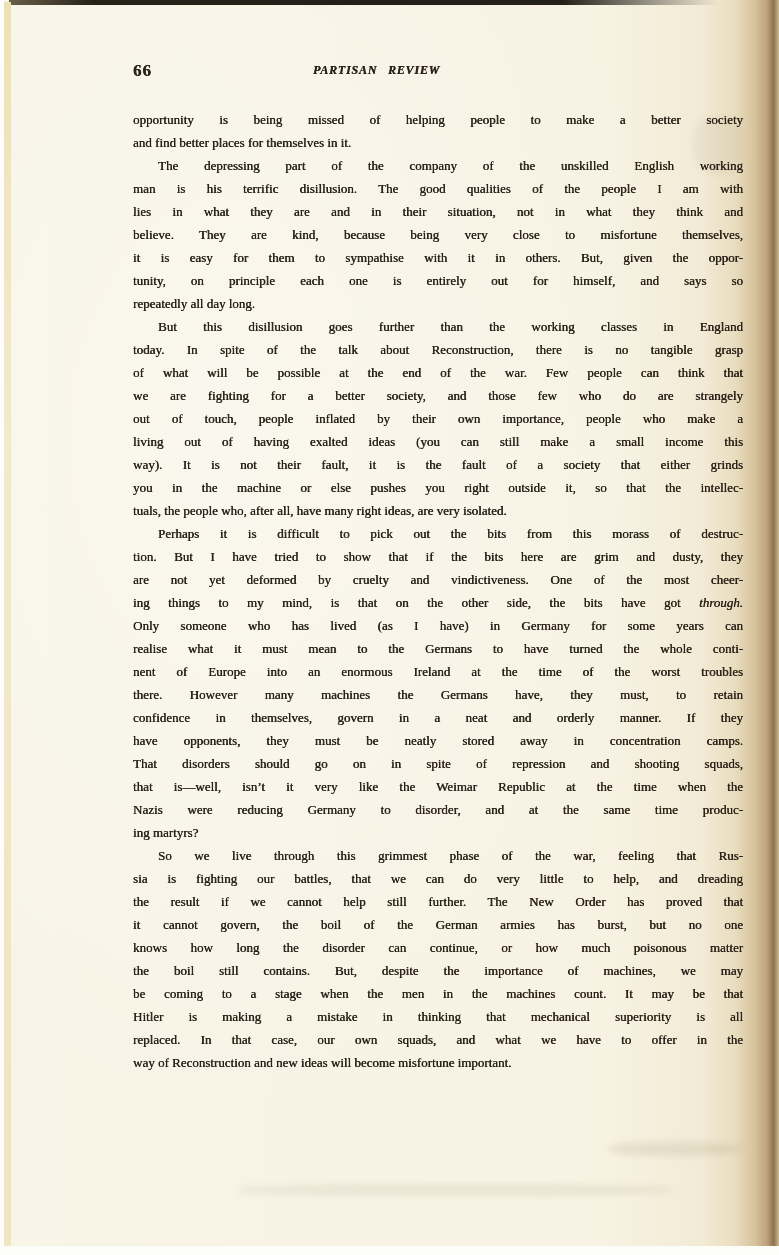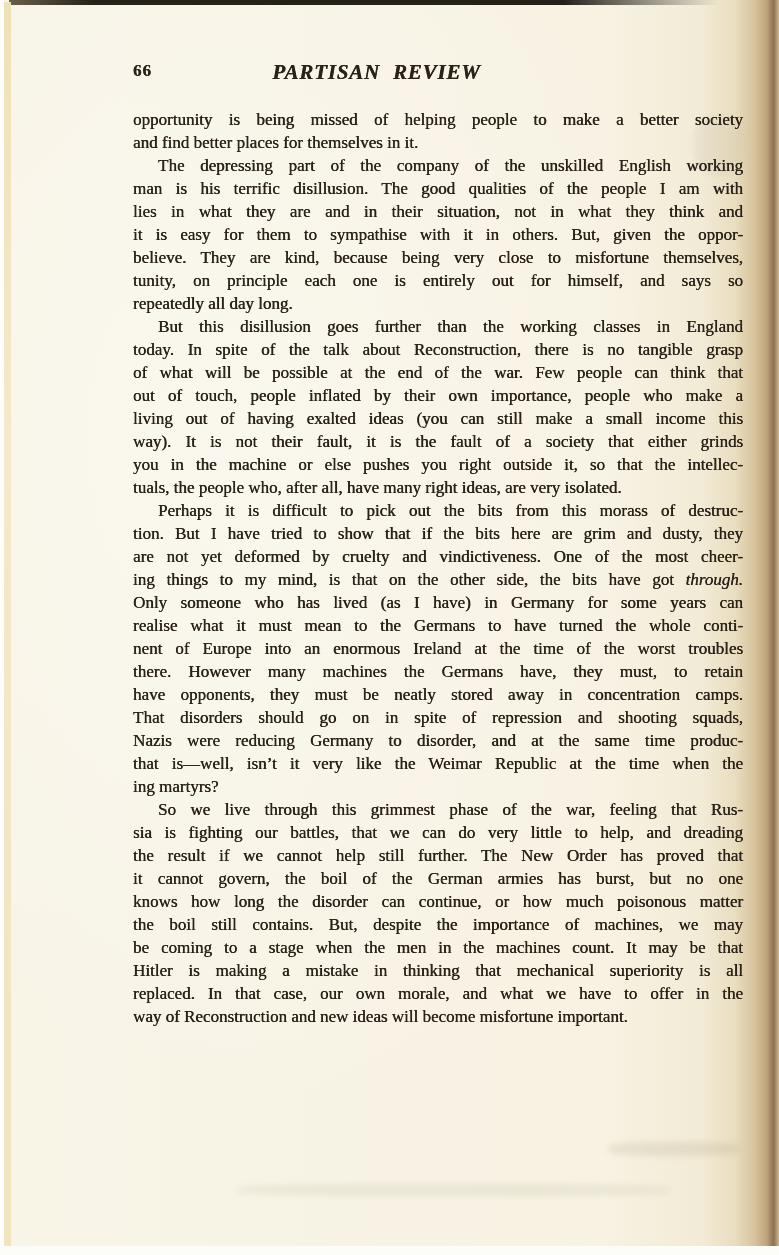--- a/index.html
+++ b/index.html
@@ -26,26 +26,26 @@
 
   
   .ghost { position:absolute; background: rgba(150,138,105,0.16); filter: blur(3px); border-radius: 40%; }
   .ghost.g1 { left:608px; top:1142px; width:132px; height:14px; }
   .ghost.g2 { left:238px; top:1184px; width:432px; height:12px; background: rgba(150,138,105,0.12); }
   .ghost.g3 { left:694px; top:116px;  width:48px;  height:58px; background: rgba(150,138,105,0.10); }
 
   .ink { color:#2b2319; text-shadow: 0.35px 0 0 currentColor; }
 
   .page-header { position:absolute; top:60px; left:0; right:26px; text-align:center; }
-  .journal-title { font-weight:bold; font-style:italic; font-size:21px; letter-spacing:0.8px; word-spacing:7px;margin-top:7px; }
+  .journal-title { font-weight:bold; font-style:italic; font-size:12px; letter-spacing:0.8px; word-spacing:7px;margin-top:7px; }
   .page-number { position:absolute; left:133px; top:61px; font-weight:bold; font-size:17px; letter-spacing:1px; }
 
   .body-text {
     position:absolute; left:133px; top:108px; width:610px;
-    font-size:17px; line-height:23px;
+    font-size:13px; line-height:23px;
   }
   .para { margin:0; }
   .line { text-align: justify; text-align-last: justify; }
   .line.lastline { text-align-last: left; }
   .line.indent { text-indent: 25px; }
   .line i { font-style: italic; }
 </style>
 </head>
 <body>
 
@@ -69,57 +69,59 @@
 
   <div class="body-text ink">
       <div class="para">
         <div class="line">opportunity is being missed of helping people to make a better society</div>
         <div class="line lastline">and find better places for themselves in it.</div>
       </div>
       <div class="para">
         <div class="line indent">The depressing part of the company of the unskilled English working</div>
         <div class="line">man is his terrific disillusion.  The good qualities of the people I am with</div>
         <div class="line">lies in what they are and in their situation, not in what they think and</div>
+        <div class="line">believe.  They are kind, because being very close to misfortune themselves,</div>
         <div class="line">it is easy for them to sympathise with it in others.  But, given the oppor-</div>
-        <div class="line">believe.  They are kind, because being very close to misfortune themselves,</div>
         <div class="line">tunity, on principle each one is entirely out for himself, and says so</div>
         <div class="line lastline">repeatedly all day long.</div>
       </div>
       <div class="para">
         <div class="line indent">But this disillusion goes further than the working classes in England</div>
         <div class="line">today.  In spite of the talk about Reconstruction, there is no tangible grasp</div>
         <div class="line">of what will be possible at the end of the war.  Few people can think that</div>
+        <div class="line">we are fighting for a better society, and those few who do are strangely</div>
         <div class="line">out of touch, people inflated by their own importance, people who make a</div>
         <div class="line">living out of having exalted ideas (you can still make a small income this</div>
         <div class="line">way).  It is not their fault, it is the fault of a society that either grinds</div>
         <div class="line">you in the machine or else pushes you right outside it, so that the intellec-</div>
         <div class="line lastline">tuals, the people who, after all, have many right ideas, are very isolated.</div>
       </div>
       <div class="para">
         <div class="line indent">Perhaps it is difficult to pick out the bits from this morass of destruc-</div>
         <div class="line">tion.  But I have tried to show that if the bits here are grim and dusty, they</div>
         <div class="line">are not yet deformed by cruelty and vindictiveness.  One of the most cheer-</div>
         <div class="line">ing things to my mind, is that on the other side, the bits have got <i>through.</i></div>
         <div class="line">Only someone who has lived (as I have) in Germany for some years can</div>
         <div class="line">realise what it must mean to the Germans to have turned the whole conti-</div>
         <div class="line">nent of Europe into an enormous Ireland at the time of the worst troubles</div>
         <div class="line">there.  However many machines the Germans have, they must, to retain</div>
+        <div class="line">confidence in themselves, govern in a neat and orderly manner.  If they</div>
         <div class="line">have opponents, they must be neatly stored away in concentration camps.</div>
         <div class="line">That disorders should go on in spite of repression and shooting squads,</div>
+        <div class="line">that is—well, isn’t it very like the Weimar Republic at the time when the</div>
         <div class="line">Nazis were reducing Germany to disorder, and at the same time produc-</div>
-        <div class="line">that is—well, isn’t it very like the Weimar Republic at the time when the</div>
         <div class="line lastline">ing martyrs?</div>
       </div>
       <div class="para">
         <div class="line indent">So we live through this grimmest phase of the war, feeling that Rus-</div>
         <div class="line">sia is fighting our battles, that we can do very little to help, and dreading</div>
         <div class="line">the result if we cannot help still further.  The New Order has proved that</div>
         <div class="line">it cannot govern, the boil of the German armies has burst, but no one</div>
         <div class="line">knows how long the disorder can continue, or how much poisonous matter</div>
         <div class="line">the boil still contains.  But, despite the importance of machines, we may</div>
         <div class="line">be coming to a stage when the men in the machines count.  It may be that</div>
         <div class="line">Hitler is making a mistake in thinking that mechanical superiority is all</div>
-        <div class="line">replaced.  In that case, our own morale, and what we have to offer in the</div>
+        <div class="line">replaced.  In that case, our own squads, and what we have to offer in the</div>
         <div class="line lastline">way of Reconstruction and new ideas will become misfortune important.</div>
       </div>
     </div>
 
 </div>
 
 </body></html>

